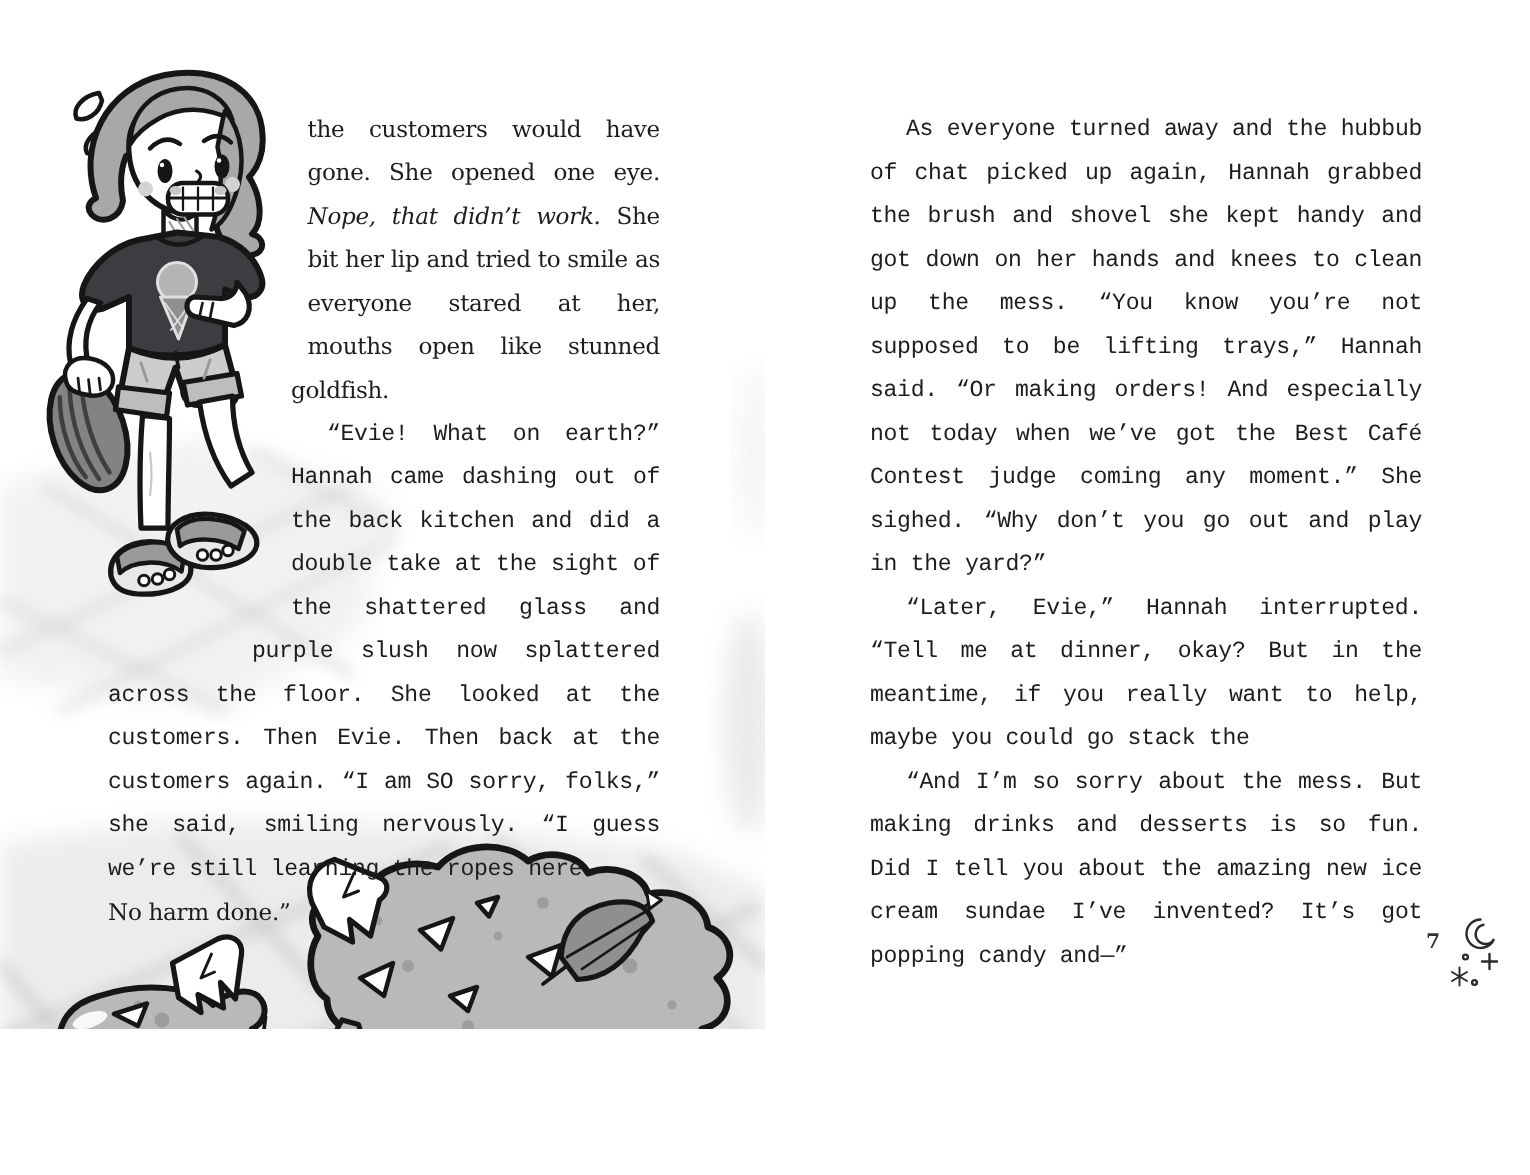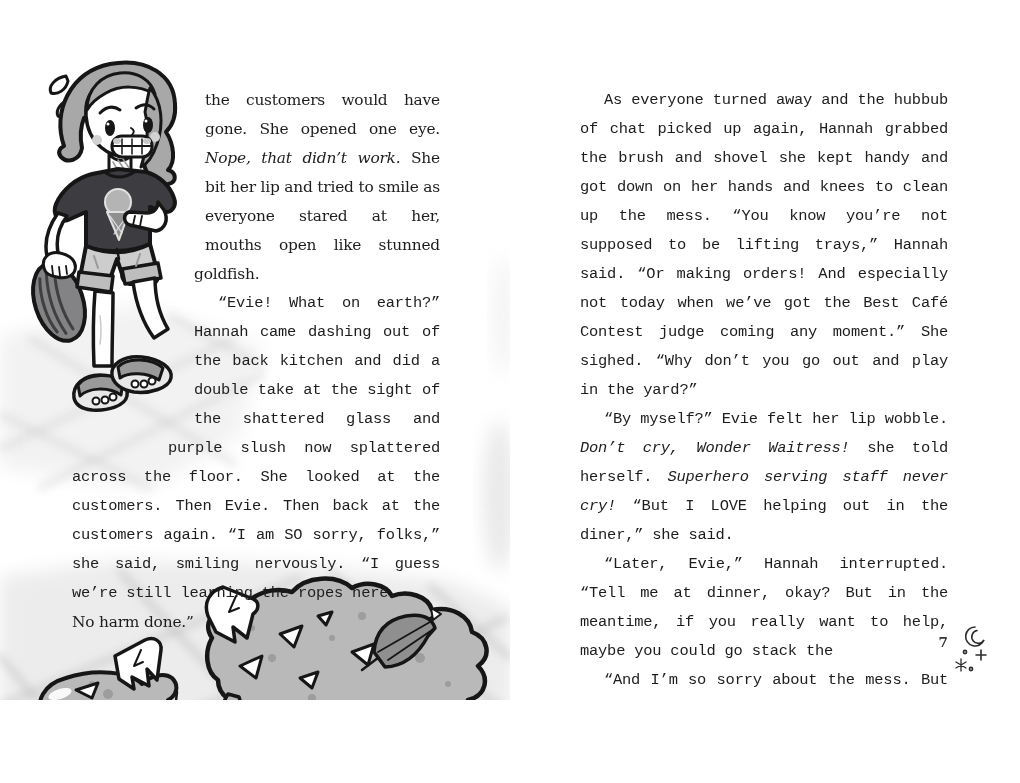--- a/index.html
+++ b/index.html
@@ -1,21 +1,21 @@
 <!DOCTYPE html>
 <html><head>
 <meta charset="utf-8">
 <style>
   html,body{margin:0;padding:0;}
   body{
     width:1020px;height:783px;position:relative;background:#ffffff;
     font-family:"DejaVu Serif","Liberation Serif",serif;color:#1c1c1c;
     overflow:hidden;
   }
-  .page{position:absolute;top:16px;height:684px;overflow:hidden;}
+  .page{position:absolute;top:2px;height:684px;overflow:hidden;padding-left:12px;}
   .page-left{left:0;width:510px;}
   .page-right{left:510px;width:510px;}
   .illustration-svg{position:absolute;left:0;top:0;width:510px;height:783px;}
   .text-col{
     position:absolute;top:70px;width:368px;
     font-size:15.4px;line-height:29px;text-align:justify;
     letter-spacing:-0.2px;color:#1d1d1d;
   }
   .text-col-left{left:72px;height:700px;}
   .text-col-right{left:70px;height:640px;}
@@ -275,21 +275,20 @@
     <div class="wrap-spacer fl3"></div>
   <p class="para"><span>the customers would have gone. She opened one eye. </span><em>Nope, that didn’t work.</em><span> She bit her lip and tried to smile as everyone stared at her, mouths open like stunned goldfish.</span></p>
       <p class="para indent"><span>“Evie! What on earth?” Hannah came dashing out of the back kitchen and did a double take at the sight of the shattered glass and purple slush now splattered across the floor. She looked at the customers. Then Evie. Then back at the customers again. “I am SO sorry, folks,” she said, smiling nervously. “I guess we’re still learning the ropes here.</span></p>
       <p class="para"><span>No harm done.”</span></p>
     </div>
 </div>
 
 <div class="page page-right">
   <div class="text-col text-col-right">
       <p class="para indent"><span>As everyone turned away and the hubbub of chat picked up again, Hannah grabbed the brush and shovel she kept handy and got down on her hands and knees to clean up the mess. “You know you’re not supposed to be lifting trays,” Hannah said. “Or making orders! And especially not today when we’ve got the Best Café Contest judge coming any moment.” She sighed. “Why don’t you go out and play in the yard?”</span></p>
-      <p class="para indent"><span>“By myself?” Evie felt her lip wobble. </span><em>Don’t cry, Wonder Waitress!</em><span> she told herself. </span><em>Superhero serving staff never cry!</em><span> “But I LOVE helping out in the diner,” she said.</span></p>
       <p class="para indent"><span>“Later, Evie,” Hannah interrupted. “Tell me at dinner, okay? But in the meantime, if you really want to help, maybe you could go stack the</span></p>
       <p class="para indent"><span>“And I’m so sorry about the mess. But making drinks and desserts is so fun. Did I tell you about the amazing new ice cream sundae I’ve invented? It’s got popping candy and—”</span></p>
     </div>
 
   <div class="footer">
     <span class="page-num">7</span>
     <svg class="doodle" width="40" height="52" viewBox="0 0 40 52" aria-hidden="true">
       <g fill="none" stroke="#2b2b2b" stroke-width="1.6" stroke-linecap="round">
         <path d="M23 3 a9.5 9.5 0 1 0 9 13 a6.5 6.5 0 1 1 -7 -9.5"></path>
         <circle cx="13" cy="28" r="1.6"></circle>

